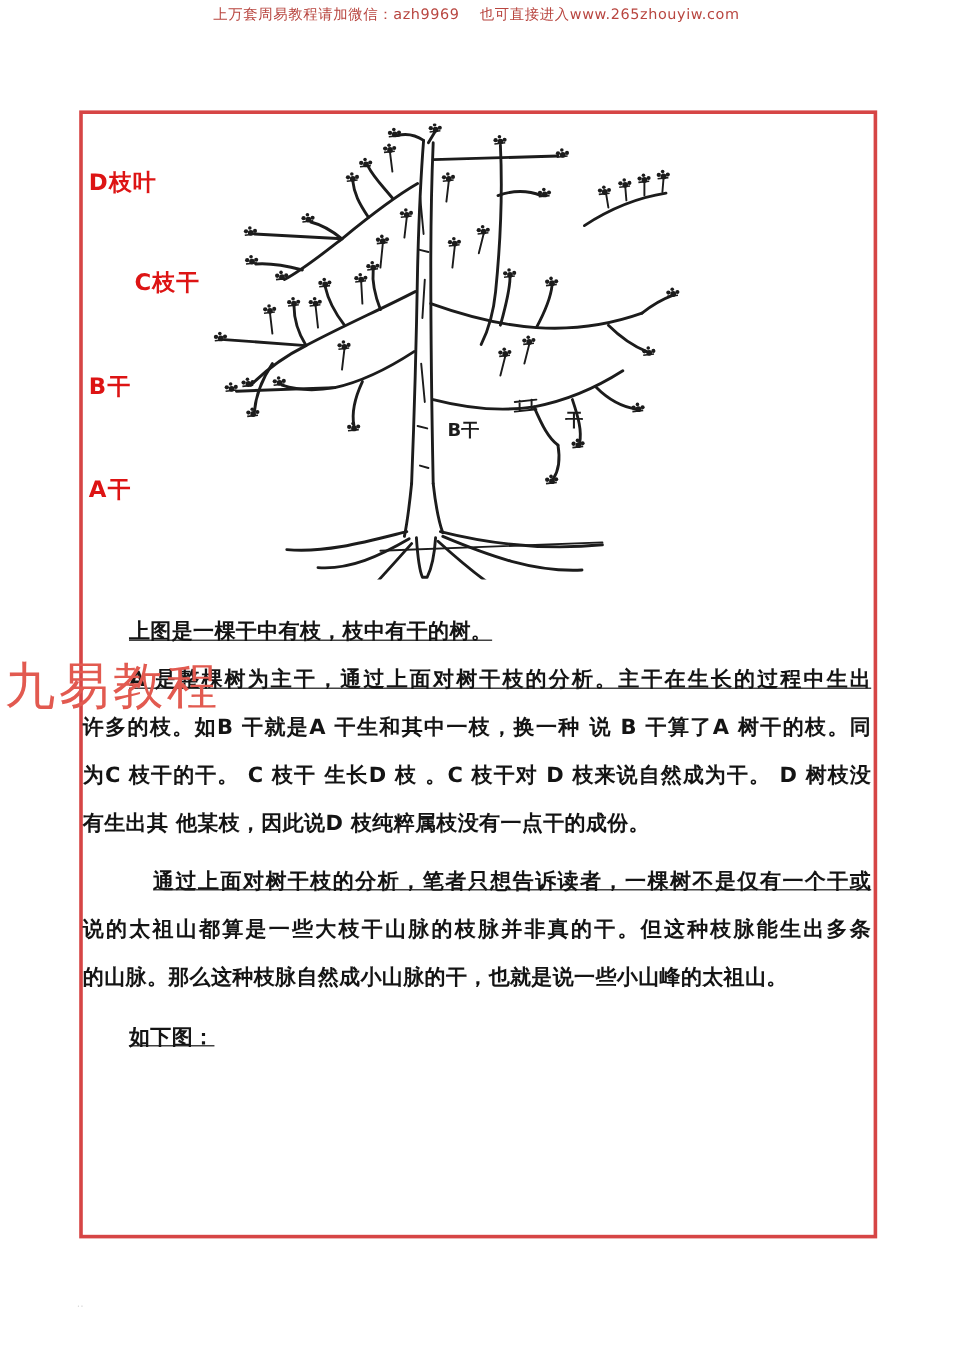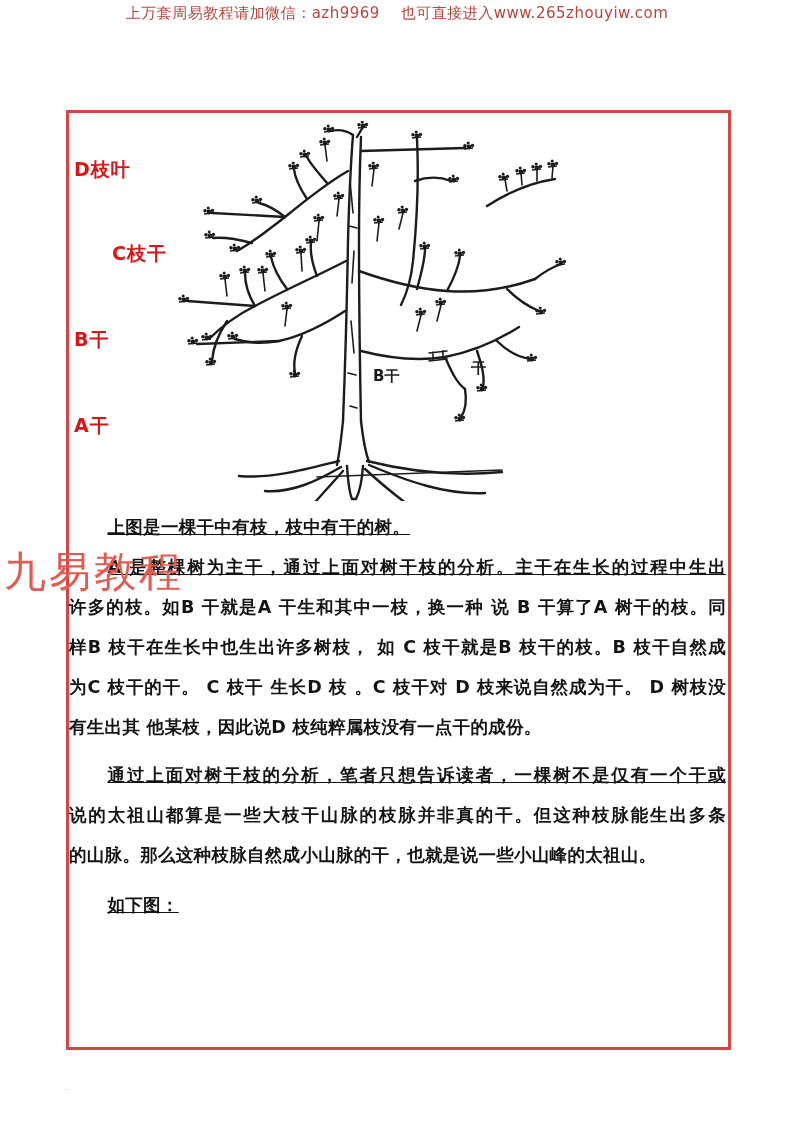--- a/index.html
+++ b/index.html
@@ -15,28 +15,28 @@
   body{
     position:relative;
     width:794px;height:1123px;
     background:#ffffff;
     font-family:"DejaVu Sans","Liberation Sans",sans-serif;
     overflow:hidden;
   }
   .header-line{
     position:absolute;top:4px;left:0;width:100%;
     text-align:center;
-    font-size:15px;
+    font-size:12px;
     letter-spacing:0.5px;
     color:var(--header-red);
     font-weight:500;
   }
   .red-box{
     position:absolute;
-    left:66px;top:110px;
+    left:66px;top:92px;
     width:665px;height:940px;
     border:3px solid var(--border-red);
     background:transparent;
   }
   .fig-label{
     position:absolute;
     left:5px;
     font-size:19px;
     font-weight:bold;
     color:var(--label-red);
@@ -80,21 +80,21 @@
     white-space:nowrap;
     overflow:visible;
     letter-spacing:0.3px;
   }
   .bl.fill{
     white-space:normal;
     text-align:justify;
     text-align-last:justify;
   }
   .bl.ind{text-indent:2.2em;text-decoration:underline;}
-  .bl.gap8{margin-top:8px;}
+  .bl.gap8{margin-top:8px;padding-left:20px;}
   .bl.gap10{margin-top:10px;}
   .stray-mark{
     position:absolute;left:64px;top:1088px;
     width:14px;height:4px;
     color:#d9d9d9;font-size:9px;line-height:4px;
   }
 </style>
 </head>
 <body>
 
@@ -224,21 +224,20 @@
     </svg>
   </div>
 </div>
 
 <div class="watermark">九易教程</div>
 
 <div class="body-text">
   <div class="bl ind">上图是一棵干中有枝，枝中有干的树。</div>
   <div class="bl ind fill">A 是整棵树为主干，通过上面对树干枝的分析。主干在生长的过程中生出</div>
   <div class="bl fill">许多的枝。如B 干就是A 干生和其中一枝，换一种 说 B 干算了A 树干的枝。同</div>
-  <div class="bl fill">样B 枝干在生长中也生出许多树枝， 如 C 枝干就是B 枝干的枝。B 枝干自然成</div>
   <div class="bl fill">为C 枝干的干。 C 枝干 生长D 枝 。C 枝干对 D 枝来说自然成为干。 D 树枝没</div>
   <div class="bl">有生出其 他某枝，因此说D 枝纯粹属枝没有一点干的成份。</div>
   <div class="bl ind fill gap8">通过上面对树干枝的分析，笔者只想告诉读者，一棵树不是仅有一个干或</div>
   <div class="bl fill">说的太祖山都算是一些大枝干山脉的枝脉并非真的干。但这种枝脉能生出多条</div>
   <div class="bl">的山脉。那么这种枝脉自然成小山脉的干，也就是说一些小山峰的太祖山。</div>
   <div class="bl ind gap10">如下图：</div>
 </div>
 
 <div class="stray-mark">··</div>
 

